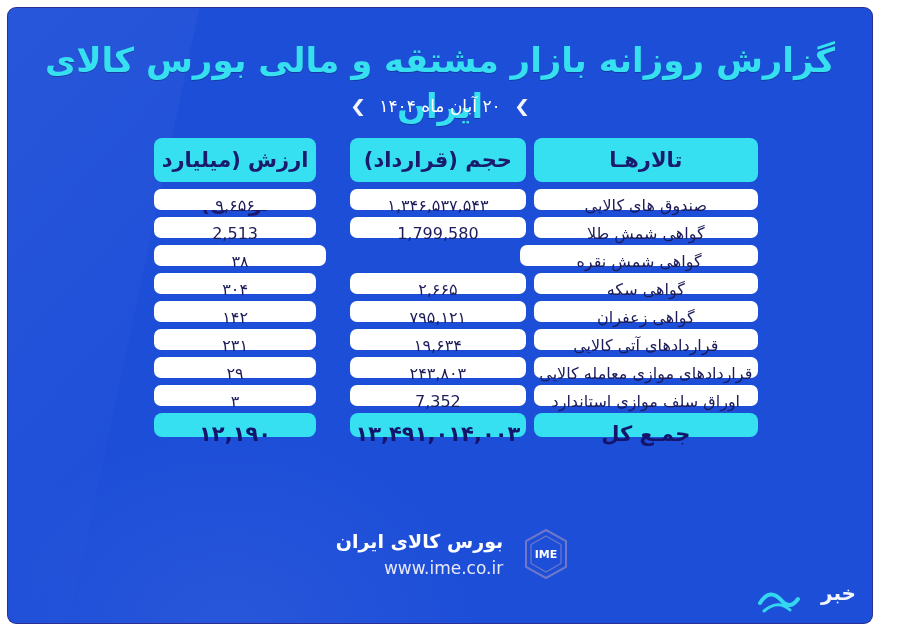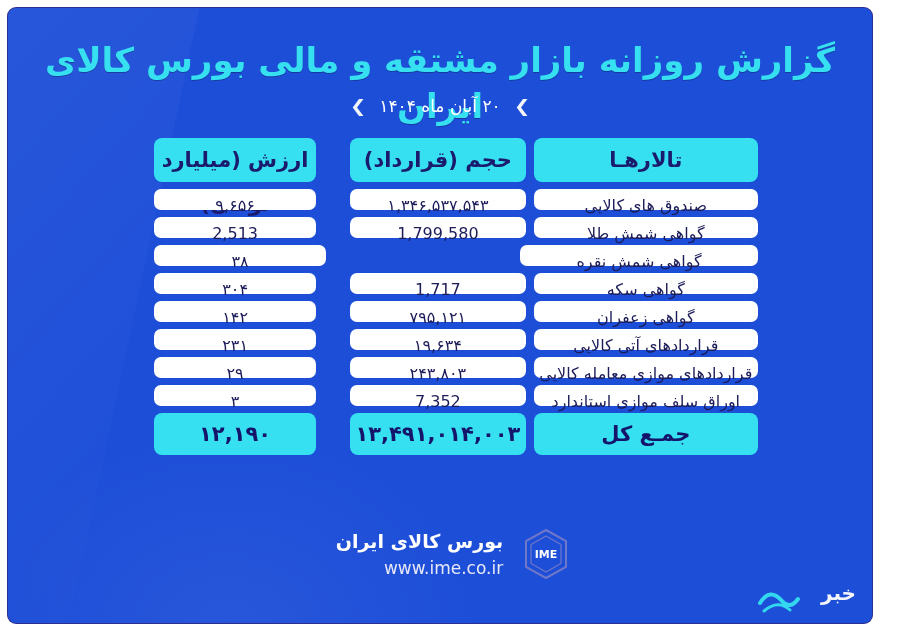--- a/index.html
+++ b/index.html
@@ -110,21 +110,21 @@
     font-size: 21px;
     height: 44px;
     line-height: 44px;
     border-radius: 8px;
   }
   .total-row .cell {
     background: #36e0f0;
     color: #14146b;
     font-weight: bold;
     font-size: 21px;
-    height: 42px;
+    height: 24px;
     line-height: 42px;
     border-radius: 8px;
   }
   .footer {
     position: absolute;
     bottom: 42px;
     left: 0;
     right: 0;
     display: flex;
     align-items: center;
@@ -206,21 +206,21 @@
         <div class="cell c-val">2,513</div>
       </div>
 
       <div class="row">
         <div class="cell c-hall">گواهی شمش نقره</div>
         <div class="cell c-val">۳۸</div>
       </div>
 
       <div class="row">
         <div class="cell c-hall">گواهی سکه</div>
-        <div class="cell c-vol">1,717</div>
+        <div class="cell c-vol">۲,۶۶۵</div>
         <div class="cell c-val">۳۰۴</div>
       </div>
 
       <div class="row">
         <div class="cell c-hall">گواهی زعفران</div>
         <div class="cell c-vol">۷۹۵,۱۲۱</div>
         <div class="cell c-val">۱۴۲</div>
       </div>
 
       <div class="row">

